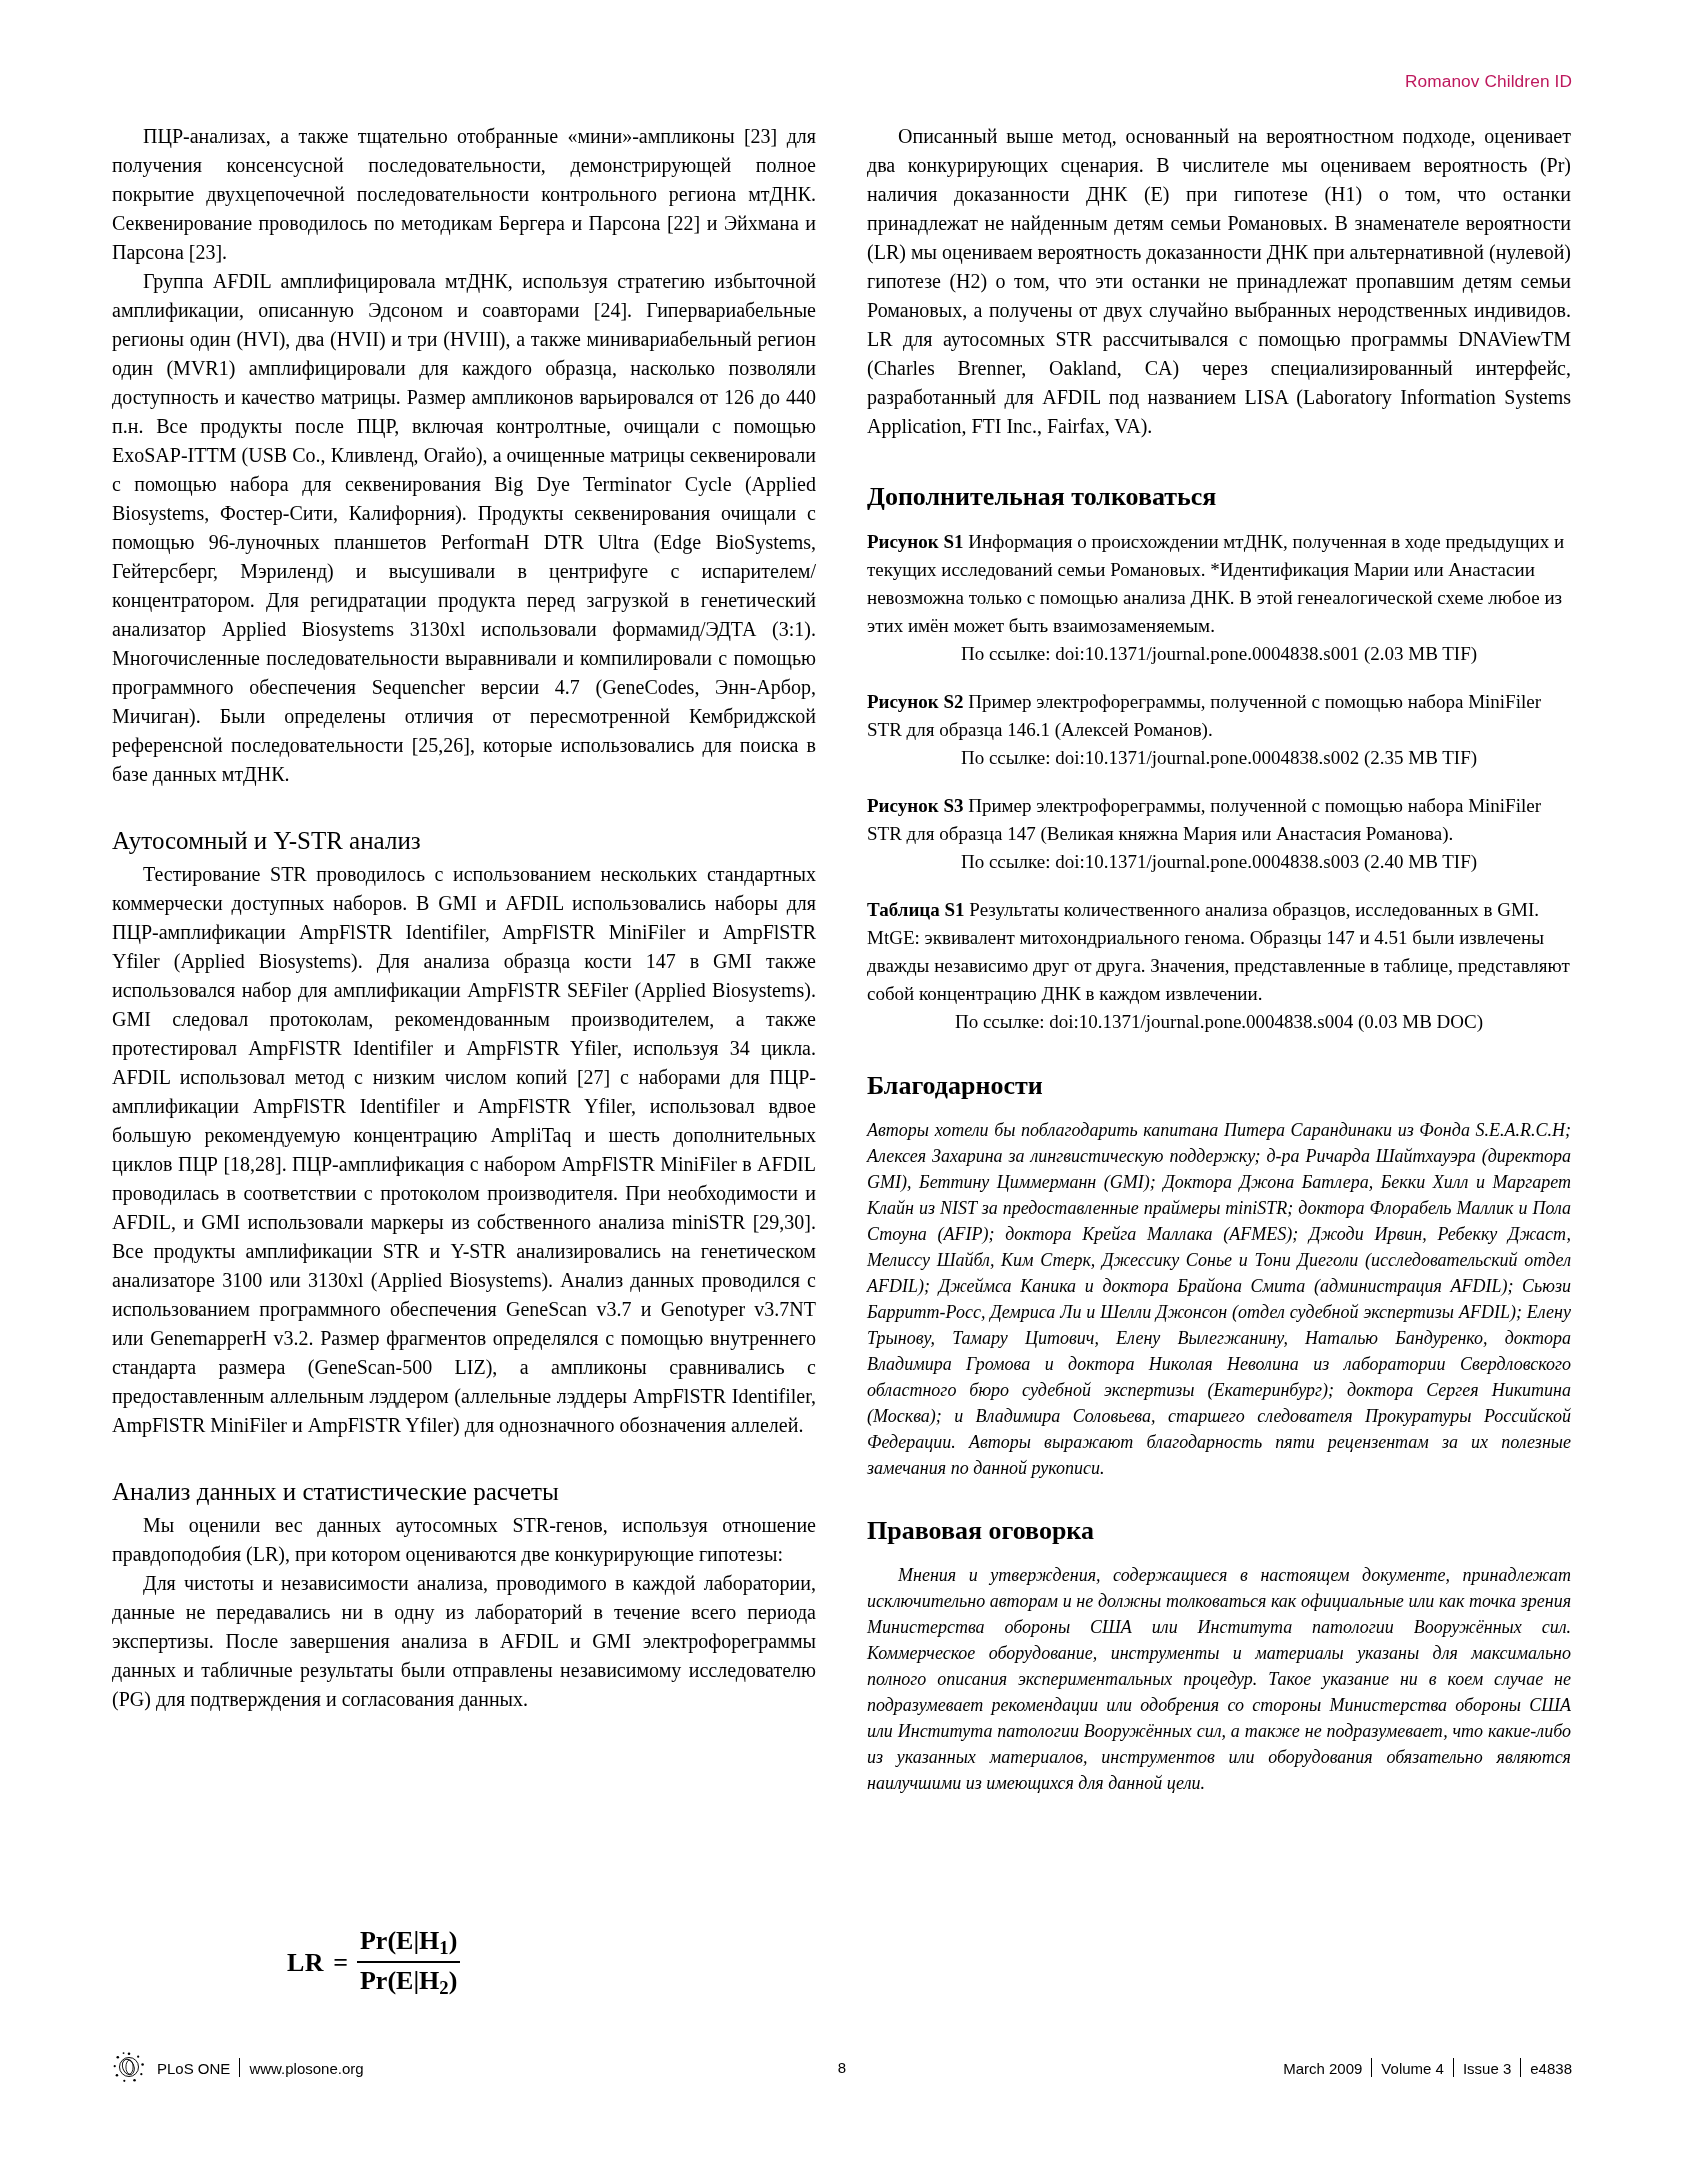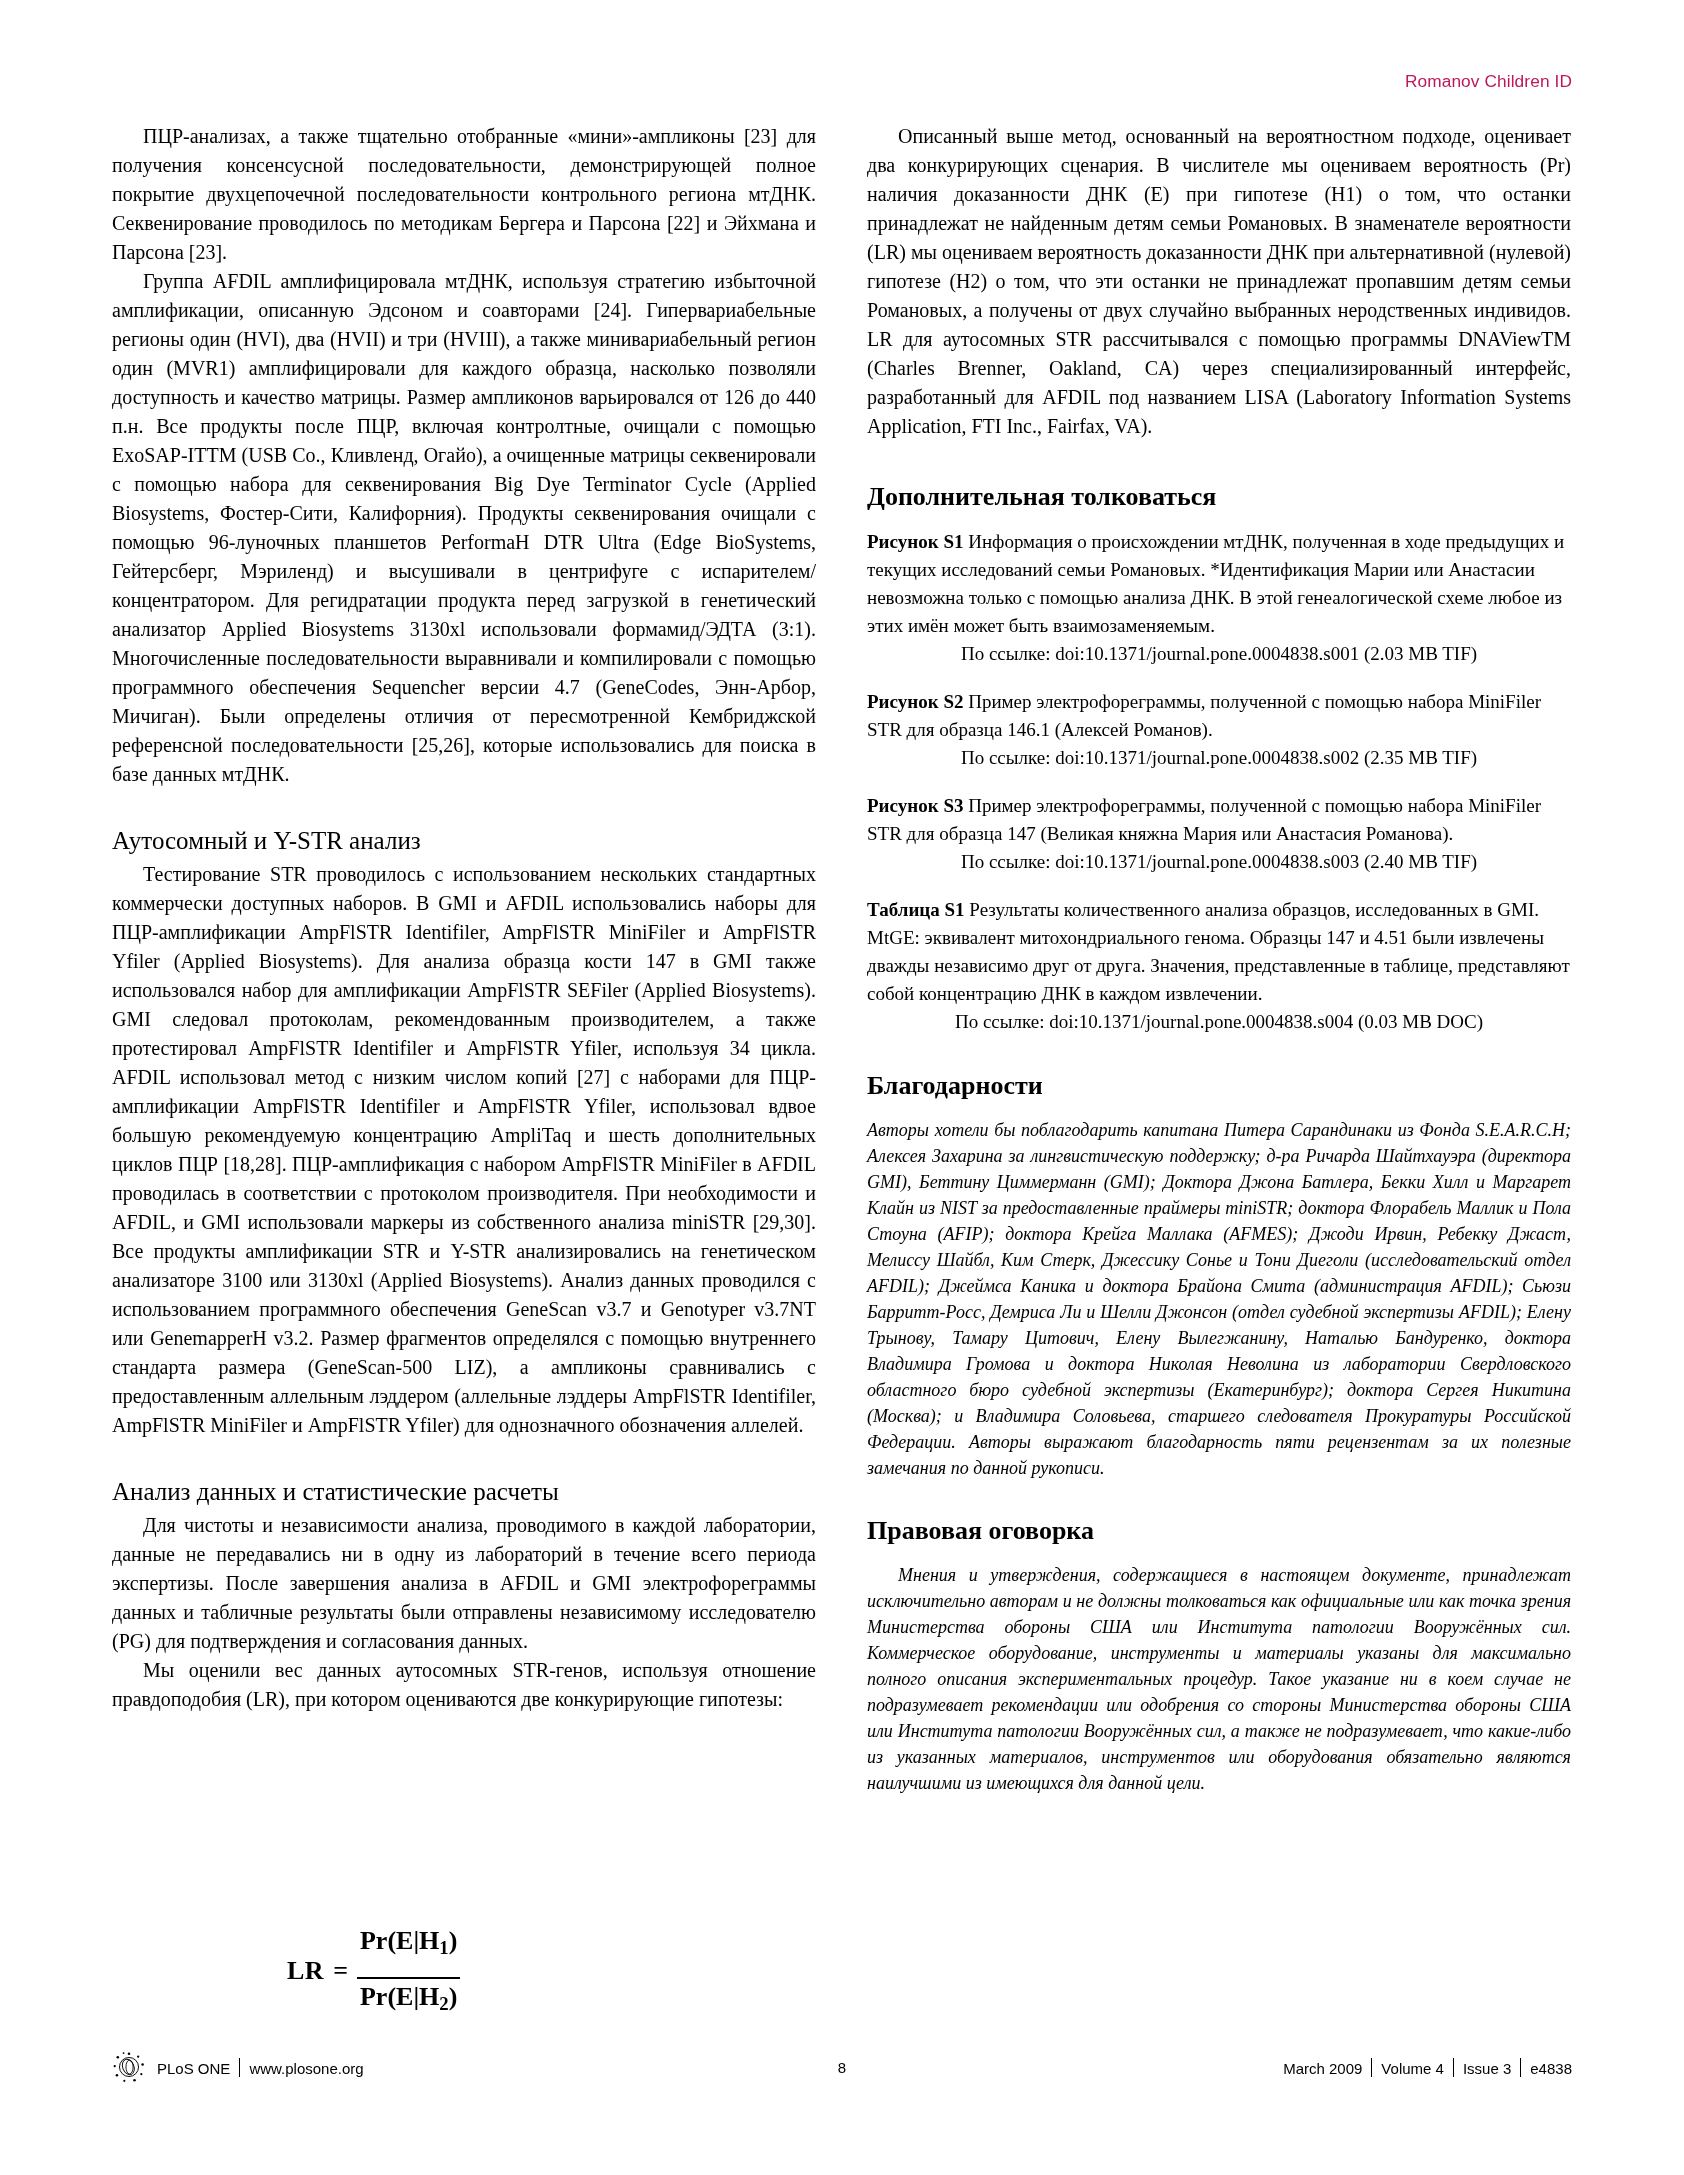--- a/index.html
+++ b/index.html
@@ -111,21 +111,20 @@
     font-size: 26px;
     margin-top: 15px;
   }
   .formula .lr { margin-right: 9px; letter-spacing: 0.5px; }
   .formula .eq { margin-right: 9px; }
   .frac {
     display: inline-flex;
     flex-direction: column;
     align-items: center;
     line-height: 1.12;
-    gap: 16px;
   }
   .frac .num { padding: 0 3px 2px 3px; }
   .frac .den { padding: 3px 3px 0 3px; border-top: 2px solid #000; }
   sub { font-size: 0.72em; vertical-align: -0.28em; }
 
   
   .footer {
     position: absolute;
     left: 112px;
     right: 112px;
@@ -177,22 +176,22 @@
 
     <div class="col">
 
       <p>ПЦР-анализах, а также тщательно отобранные «мини»-ампликоны [23] для получения консенсусной последовательности, демонстрирующей полное покрытие двухцепочечной последовательности контрольного региона мтДНК. Секвенирование проводилось по методикам Бергера и Парсона [22] и Эйхмана и Парсона [23].</p>
       <p>Группа AFDIL амплифицировала мтДНК, используя стратегию избыточной амплификации, описанную Эдсоном и соавторами [24]. Гипервариабельные регионы один (HVI), два (HVII) и три (HVIII), а также минивариабельный регион один (MVR1) амплифицировали для каждого образца, насколько позволяли доступность и качество матрицы. Размер ампликонов варьировался от 126 до 440 п.н. Все продукты после ПЦР, включая контролтные, очищали с помощью ExoSAP-ITTM (USB Co., Кливленд, Огайо), а очищенные матрицы секвенировали с помощью набора для секвенирования Big Dye Terminator Cycle (Applied Biosystems, Фостер-Сити, Калифорния). Продукты секвенирования очищали с помощью 96-луночных планшетов PerformaH DTR Ultra (Edge BioSystems, Гейтерсберг, Мэриленд) и высушивали в центрифуге с испарителем/концентратором. Для регидратации продукта перед загрузкой в генетический анализатор Applied Biosystems 3130xl использовали формамид/ЭДТА (3:1). Многочисленные последовательности выравнивали и компилировали с помощью программного обеспечения Sequencher версии 4.7 (GeneCodes, Энн-Арбор, Мичиган). Были определены отличия от пересмотренной Кембриджской референсной последовательности [25,26], которые использовались для поиска в базе данных мтДНК.</p>
 
       <h2 class="sec-serif">Аутосомный и Y-STR анализ</h2>
       <p>Тестирование STR проводилось с использованием нескольких стандартных коммерчески доступных наборов. В GMI и AFDIL использовались наборы для ПЦР-амплификации AmpFlSTR Identifiler, AmpFlSTR MiniFiler и AmpFlSTR Yfiler (Applied Biosystems). Для анализа образца кости 147 в GMI также использовался набор для амплификации AmpFlSTR SEFiler (Applied Biosystems). GMI следовал протоколам, рекомендованным производителем, а также протестировал AmpFlSTR Identifiler и AmpFlSTR Yfiler, используя 34 цикла. AFDIL использовал метод с низким числом копий [27] с наборами для ПЦР-амплификации AmpFlSTR Identifiler и AmpFlSTR Yfiler, использовал вдвое большую рекомендуемую концентрацию AmpliTaq и шесть дополнительных циклов ПЦР [18,28]. ПЦР-амплификация с набором AmpFlSTR MiniFiler в AFDIL проводилась в соответствии с протоколом производителя. При необходимости и AFDIL, и GMI использовали маркеры из собственного анализа miniSTR [29,30]. Все продукты амплификации STR и Y-STR анализировались на генетическом анализаторе 3100 или 3130xl (Applied Biosystems). Анализ данных проводился с использованием программного обеспечения GeneScan v3.7 и Genotyper v3.7NT или GenemapperH v3.2. Размер фрагментов определялся с помощью внутреннего стандарта размера (GeneScan-500 LIZ), а ампликоны сравнивались с предоставленным аллельным лэддером (аллельные лэддеры AmpFlSTR Identifiler, AmpFlSTR MiniFiler и AmpFlSTR Yfiler) для однозначного обозначения аллелей.</p>
 
       <h2 class="sec-serif">Анализ данных и статистические расчеты</h2>
+      <p>Мы оценили вес данных аутосомных STR-генов, используя отношение правдоподобия (LR), при котором оцениваются две конкурирующие гипотезы:</p>
       <p>Для чистоты и независимости анализа, проводимого в каждой лаборатории, данные не передавались ни в одну из лабораторий в течение всего периода экспертизы. После завершения анализа в AFDIL и GMI электрофореграммы данных и табличные результаты были отправлены независимому исследователю (PG) для подтверждения и согласования данных.</p>
-      <p>Мы оценили вес данных аутосомных STR-генов, используя отношение правдоподобия (LR), при котором оцениваются две конкурирующие гипотезы:</p>
 
     </div>
 
     <div class="col">
 
       <p>Описанный выше метод, основанный на вероятностном подходе, оценивает два конкурирующих сценария. В числителе мы оцениваем вероятность (Pr) наличия доказанности ДНК (E) при гипотезе (H1) о том, что останки принадлежат не найденным детям семьи Романовых. В знаменателе вероятности (LR) мы оцениваем вероятность доказанности ДНК при альтернативной (нулевой) гипотезе (H2) о том, что эти останки не принадлежат пропавшим детям семьи Романовых, а получены от двух случайно выбранных неродственных индивидов. LR для аутосомных STR рассчитывался с помощью программы DNAViewTM (Charles Brenner, Oakland, CA) через специализированный интерфейс, разработанный для AFDIL под названием LISA (Laboratory Information Systems Application, FTI Inc., Fairfax, VA).</p>
 
       <h2 class="sec-bold">Дополнительная толковаться</h2>
 
       <div class="si-block">

